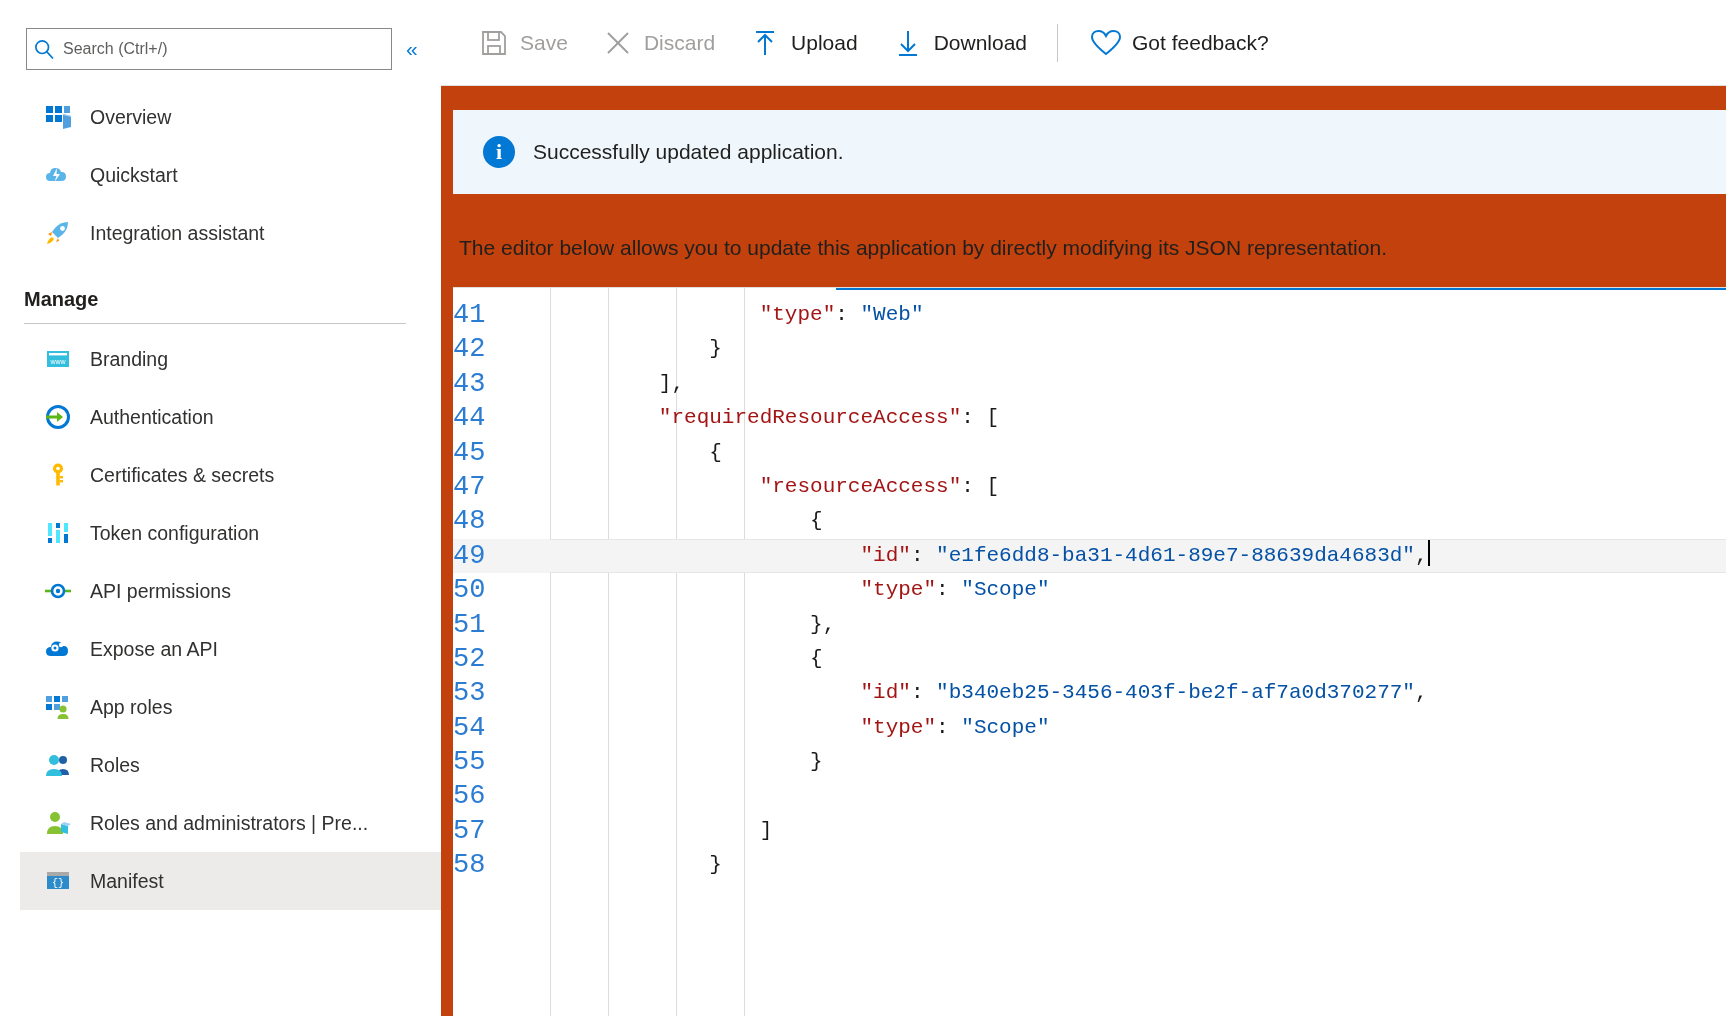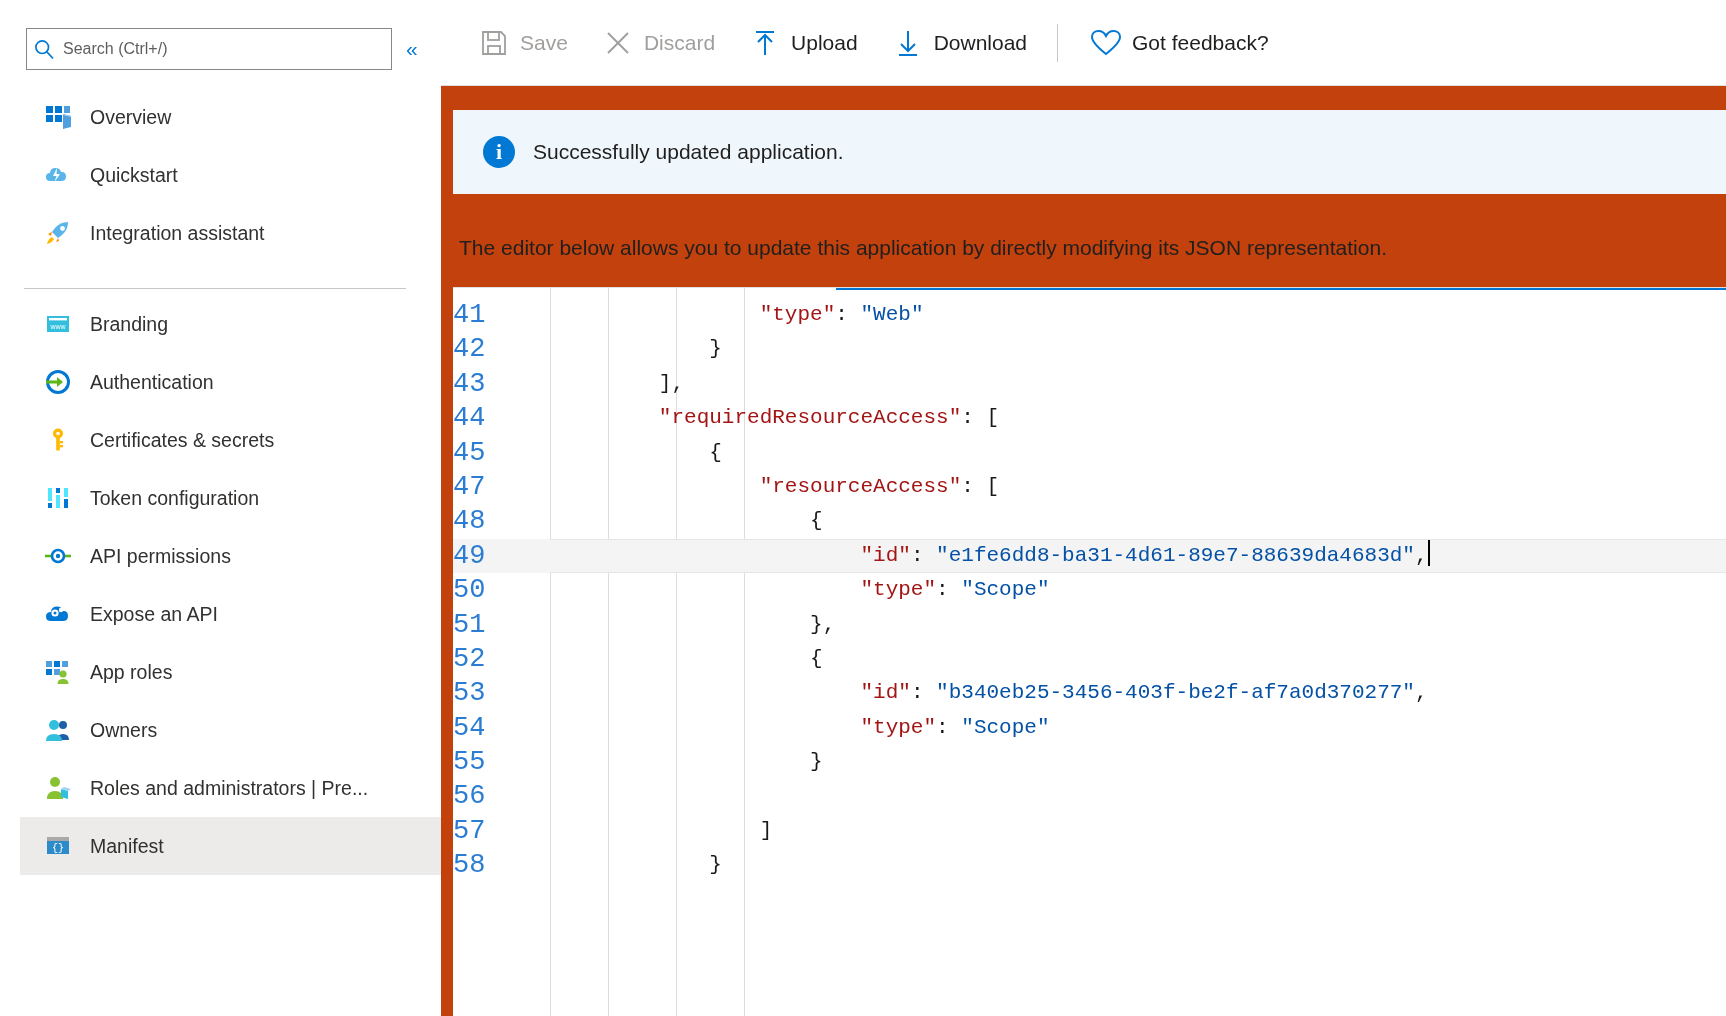--- a/index.html
+++ b/index.html
@@ -278,20 +278,21 @@
             <path d="M8 13 l-4 2 l3 2 Z" fill="#ff8c00"></path>
             <path d="M14 19 l-2 4 l3 -1 Z" fill="#ff8c00"></path>
             <path d="M8 18 q-4 2 -5 7 q5 -1 7 -5 Z" fill="#ffb900"></path>
           </svg>
         </span>
         <span class="lbl">Integration assistant</span>
       </div>
     </div>
 
     <div class="group-header">
+      <div class="group-title">Manage</div>
       <div class="group-rule"></div>
     </div>
 
     <div class="navlist" style="margin-top:4px;">
 
       <div class="navitem">
         <span class="ico">
           <svg width="28" height="28" viewBox="0 0 28 28">
             <rect x="3" y="6" width="22" height="16" fill="#32bedd"></rect>
             <rect x="5" y="8" width="18" height="2.4" fill="#ffffff"></rect>
@@ -380,21 +381,21 @@
 
       <div class="navitem">
         <span class="ico">
           <svg width="28" height="28" viewBox="0 0 28 28">
             <circle cx="19" cy="9" r="4" fill="#1f5fa8"></circle>
             <path d="M13 24 q0 -6 6 -6 q6 0 6 6 Z" fill="#1f5fa8"></path>
             <circle cx="10" cy="9" r="5" fill="#32bedd"></circle>
             <path d="M2 25 q0 -7 8 -7 q8 0 8 7 Z" fill="#32bedd"></path>
           </svg>
         </span>
-        <span class="lbl">Owners</span>
+        <span class="lbl">Roles</span>
       </div>
 
       <div class="navitem">
         <span class="ico">
           <svg width="28" height="28" viewBox="0 0 28 28">
             <circle cx="11" cy="8" r="5" fill="#86c232"></circle>
             <path d="M3 25 q0 -8 8 -8 q8 0 8 8 Z" fill="#86c232"></path>
             <path d="M17 15 L24 17 L24 25 L17 23 Z" fill="#32bedd"></path>
             <path d="M17 15 L24 17 L27 15 L20 13 Z" fill="#9fd0f5"></path>
           </svg>

